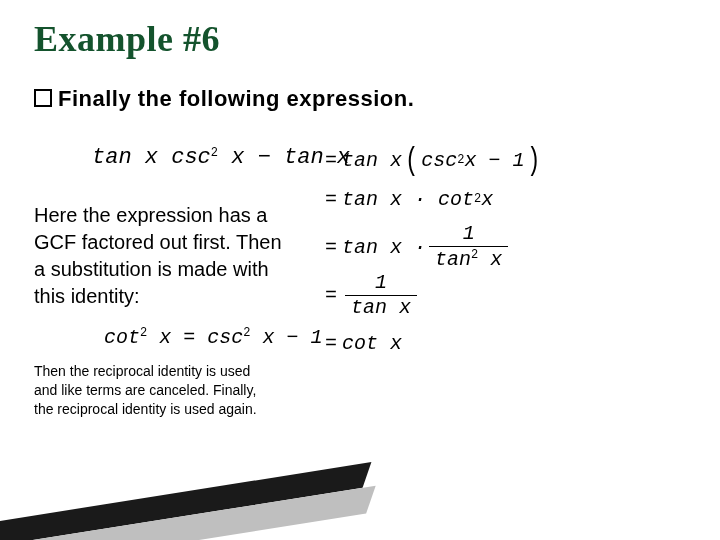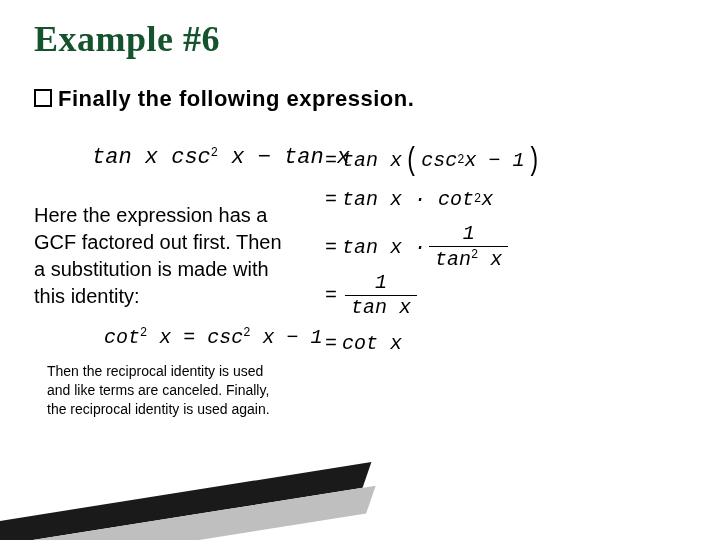--- a/index.html
+++ b/index.html
@@ -32,21 +32,21 @@
   .expr-main sup,.steps sup,.identity sup{font-size:12px;font-style:normal;vertical-align:7px}
   .note1{
     position:absolute;left:34px;top:202px;width:260px;
     font-size:20px;line-height:1.35;font-weight:400;
   }
   .identity{
     position:absolute;left:64px;top:326px;font-size:20px;font-style:italic;margin-left:40px;
   }
   .note2{
     position:absolute;left:34px;top:362px;width:240px;
-    font-size:14px;line-height:1.35;margin-left:13px;
+    font-size:14px;line-height:1.35;
   }
   .steps{
     position:absolute;left:320px;top:145px;font-size:20px;font-style:italic;
   }
   .steps .row{height:48px;display:flex;align-items:center}
   .steps .row.first{height:30px}
   .steps .eq{display:inline-block;width:22px;text-align:center;font-style:normal}
   .frac{display:inline-block;text-align:center;vertical-align:middle;line-height:1;margin:0 3px}
   .frac .n,.frac .d{display:block;padding:1px 6px;font-style:italic}
   .frac .bar{display:block;border-top:1.5px solid #000;margin:1px 0}

